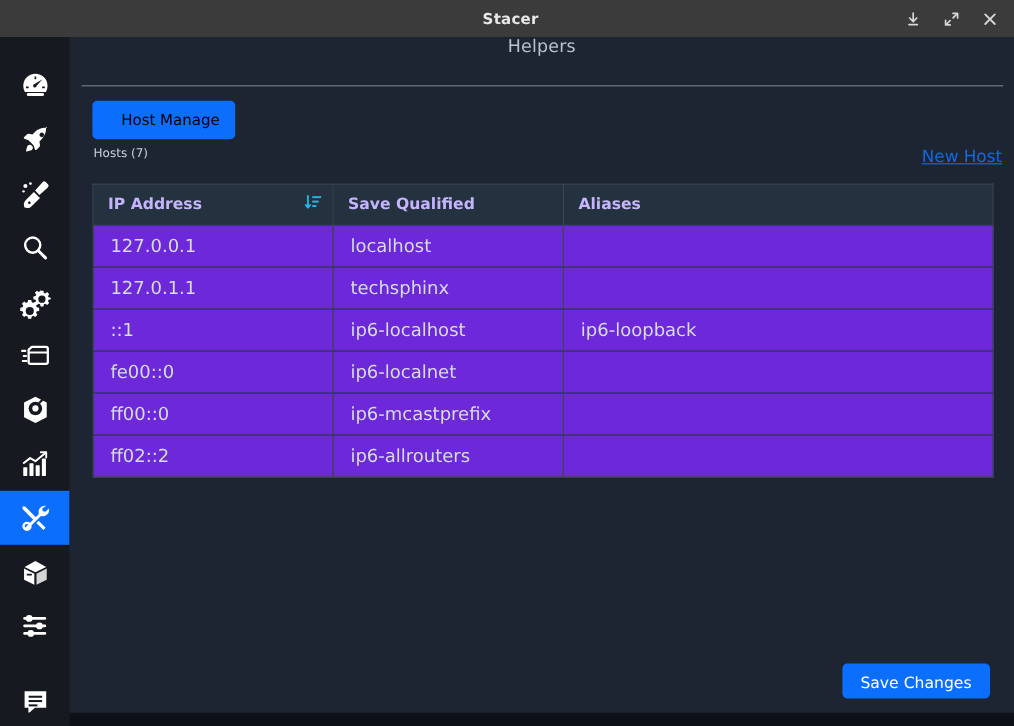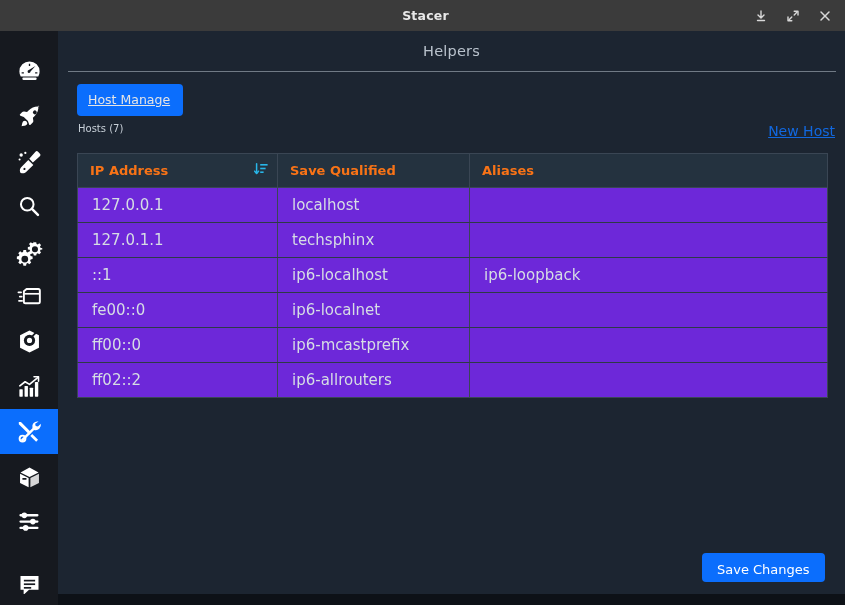--- a/index.html
+++ b/index.html
@@ -54,36 +54,34 @@
   
   #main {
     position: absolute; left: 58px; top: 31px;
     width: 787px; height: 563px;
     background: #1c2531;
   }
   #page-title {
     text-align: center;
     color: #b9c2cc;
     font-size: 14.5px;
-    padding-top: 12px;
     letter-spacing: .2px;
   }
   #title-rule {
     position: absolute; left: 10px; top: 40px;
     width: 768px; height: 1px; background: #707a85;
   }
 
   #hostmanage-btn {
     position: absolute; left: 19px; top: 53px;
-    background: #0b6efd; color: #e5e5e5;
+    background: #0b6efd; color: #000000;
     border: none; border-radius: 4px;
     font-family: inherit; font-size: 12.5px;
-    padding: 8px 13px 9px 11px;
-    cursor: pointer;
-    text-decoration: underline;
+    padding: 8px 13px 9px 24px;
+    cursor: pointer;
   }
 
   #hosts-label {
     position: absolute; left: 20px; top: 92px;
     color: #c8d0d8; font-size: 10px;
   }
   #new-host-link {
     position: absolute; right: 10px; top: 92px;
     color: #1168e0; font-size: 14px;
     text-decoration: underline;
@@ -93,21 +91,21 @@
   
   #hosts-table {
     position: absolute; left: 19px; top: 122px;
     width: 750px;
     border-collapse: collapse;
     table-layout: fixed;
     border: 1px solid #3a4654;
   }
   #hosts-table th {
     background: #24323f;
-    color: #f97316;
+    color: #c4b5fd;
     font-size: 13px;
     font-weight: bold;
     text-align: left;
     padding: 9px 0 9px 12px;
     height: 30px;
     border-right: 1px solid #3a4654;
     border-bottom: 1px solid #3a4654;
     position: relative;
     cursor: pointer;
   }

